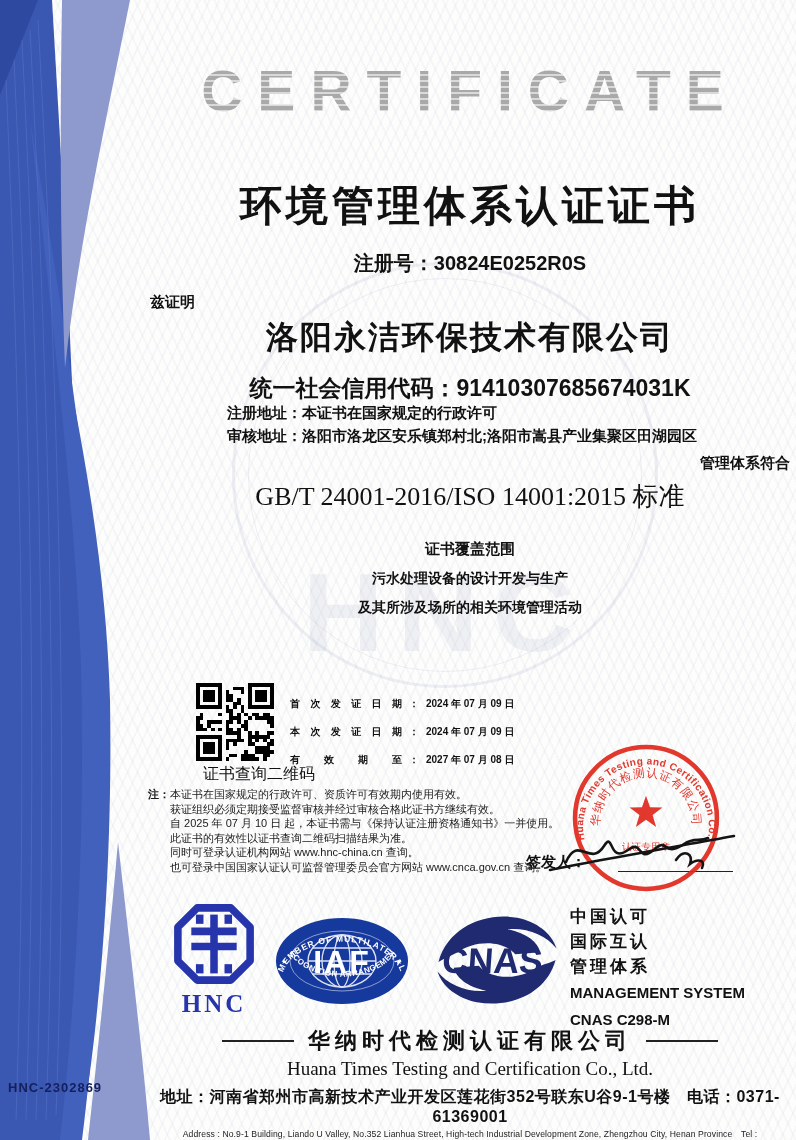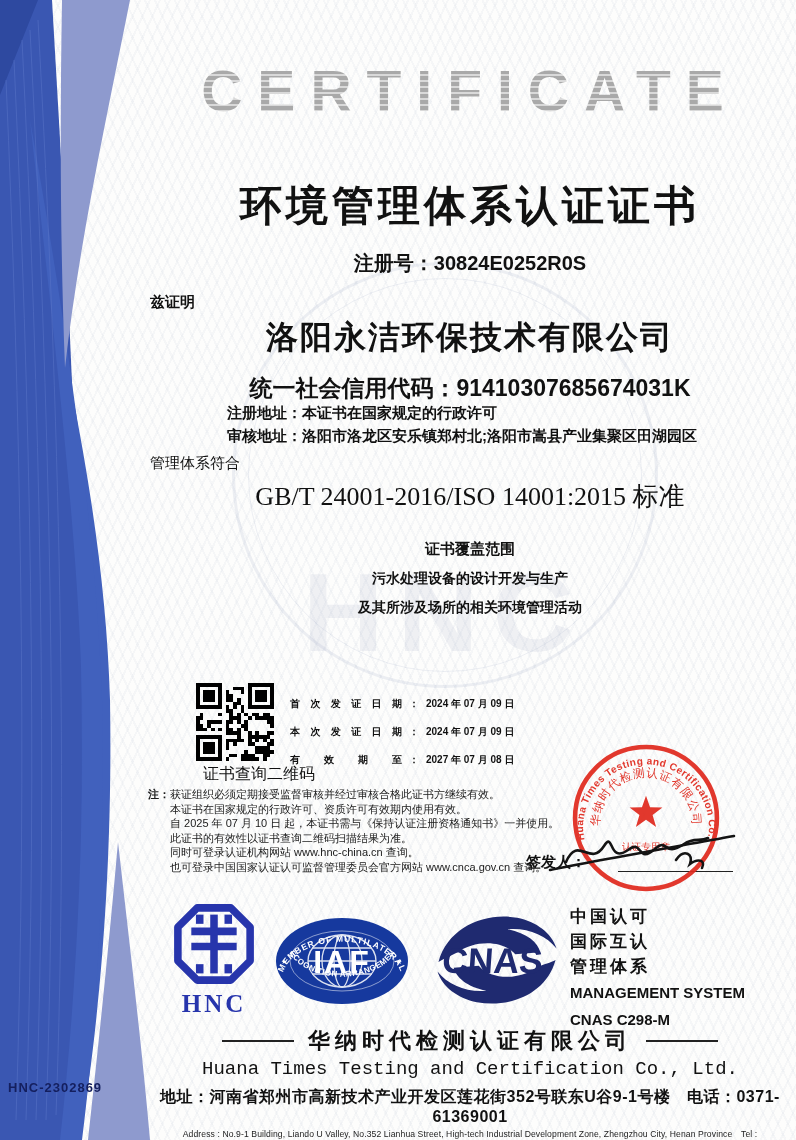--- a/index.html
+++ b/index.html
@@ -23,21 +23,21 @@
     font-size:57px;font-weight:bold;letter-spacing:15px;
     background:repeating-linear-gradient(to bottom,#a9a9a9 0 4px,#d9d9d9 4px 6px);
     -webkit-background-clip:text;background-clip:text;color:transparent;
   }
   .title{position:absolute;left:0;top:178px;width:100%;text-align:center;font-size:42px;font-weight:bold;letter-spacing:4px;}
   .reg{position:absolute;left:0;top:250px;width:100%;text-align:center;font-size:20px;font-weight:bold;}
   .certify{position:absolute;left:0;top:293px;width:100%;text-align:left;font-size:15px;font-weight:bold;}
   .company{position:absolute;left:0;top:316px;width:100%;text-align:center;font-size:32px;font-weight:bold;letter-spacing:2px;}
   .credit{position:absolute;left:0;top:373px;width:100%;text-align:center;font-size:23px;font-weight:bold;}
   .addr{position:absolute;left:77px;top:401px;font-size:15px;font-weight:bold;line-height:23px;}
-  .sys-h{position:absolute;left:0;top:454px;width:100%;text-align:left;font-size:15px;font-weight:normal;}
+  .sys-h{position:absolute;left:0;top:454px;width:100%;text-align:right;font-size:15px;font-weight:bold;}
   .standard{position:absolute;left:0;top:479px;width:100%;text-align:center;font-size:26px;font-family:"Liberation Serif",serif;}
   .scope-h{position:absolute;left:0;top:540px;width:100%;text-align:center;font-size:15px;font-weight:bold;}
   .scope{position:absolute;left:0;top:564px;width:100%;text-align:center;font-size:14px;font-weight:700;line-height:29px;}
   .qr-block{position:absolute;left:40px;top:683px;width:90px;text-align:center;}
   .qr-block svg{width:78px;height:78px;display:block;margin:0 auto;}
   .qr-cap{font-size:16px;font-weight:normal;margin-top:3px;white-space:nowrap;margin-left:13px;}
   .dates{position:absolute;left:140px;top:690px;font-size:10px;font-weight:bold;}
   .drow{display:flex;height:28px;align-items:center;}
   .dlabel{width:112px;text-align:justify;text-align-last:justify;}
   .dcolon{width:24px;text-align:center;}
@@ -51,21 +51,21 @@
   .hnc{position:absolute;left:20px;top:4px;width:88px;text-align:center;}
   .hnc svg{width:84px;height:84px;}
   .hnc-label{font-size:25px;font-weight:bold;letter-spacing:3px;color:#2735ac;font-family:"Liberation Serif",serif;margin-top:0px;}
   .iaf{position:absolute;left:122px;top:18px;}
   .cnas{position:absolute;left:284px;top:14px;}
   .accred{position:absolute;left:420px;top:6px;font-size:17px;font-weight:600;line-height:25px;letter-spacing:3px;}
   .accred .en{font-size:15px;font-weight:bold;letter-spacing:0;line-height:27px;}
   .footer{position:absolute;left:0;top:1026px;width:100%;text-align:center;}
   .f-cn{display:flex;align-items:center;justify-content:center;gap:14px;font-size:22px;font-weight:bold;letter-spacing:5px;}
   .f-cn .rule{width:72px;border-top:2px solid #222;height:0;}
-  .f-en{font-size:19px;font-family:Liberation Mono, monospace;margin-top:2px;}
+  .f-en{font-size:19px;font-family:Liberation Serif, serif;margin-top:2px;}
   .f-addr{font-size:16px;font-weight:bold;margin-top:7px;letter-spacing:.5px;}
   .f-addr-en{font-size:8.6px;color:#222;margin-top:3px;letter-spacing:.1px;}
 </style>
 </head>
 <body>
 
 <div class="page">
 
   <svg class="band" width="170" height="1140" viewBox="0 0 170 1140">
     <path d="M44,260 C80,420 106,560 110,700 C113,880 98,1030 80,1140 L56,1140 C74,1000 82,840 80,700 C77,540 58,400 44,260 Z" fill="#4161bd"></path>
@@ -353,22 +353,22 @@
       <div class="drow">
           <span class="dlabel">有 效 期 至</span>
           <span class="dcolon">：</span>
           <span>2027 年 07 月 08 日</span>
         </div>
     </div>
 
     <div class="notes">
       <span class="prefix">注：</span>
       <span>
+        <div>本证书在国家规定的行政许可、资质许可有效期内使用有效。</div>
         <div>获证组织必须定期接受监督审核并经过审核合格此证书方继续有效。</div>
-        <div>本证书在国家规定的行政许可、资质许可有效期内使用有效。</div>
         <div>自 2025 年 07 月 10 日 起，本证书需与《保持认证注册资格通知书》一并使用。</div>
         <div>此证书的有效性以证书查询二维码扫描结果为准。</div>
         <div>同时可登录认证机构网站 www.hnc-china.cn 查询。</div>
         <div>也可登录中国国家认证认可监督管理委员会官方网站 www.cnca.gov.cn 查询。</div>
       </span>
     </div>
 
     <div class="signer">
       <span>签发人：</span>
       <span class="sig-line"></span>

